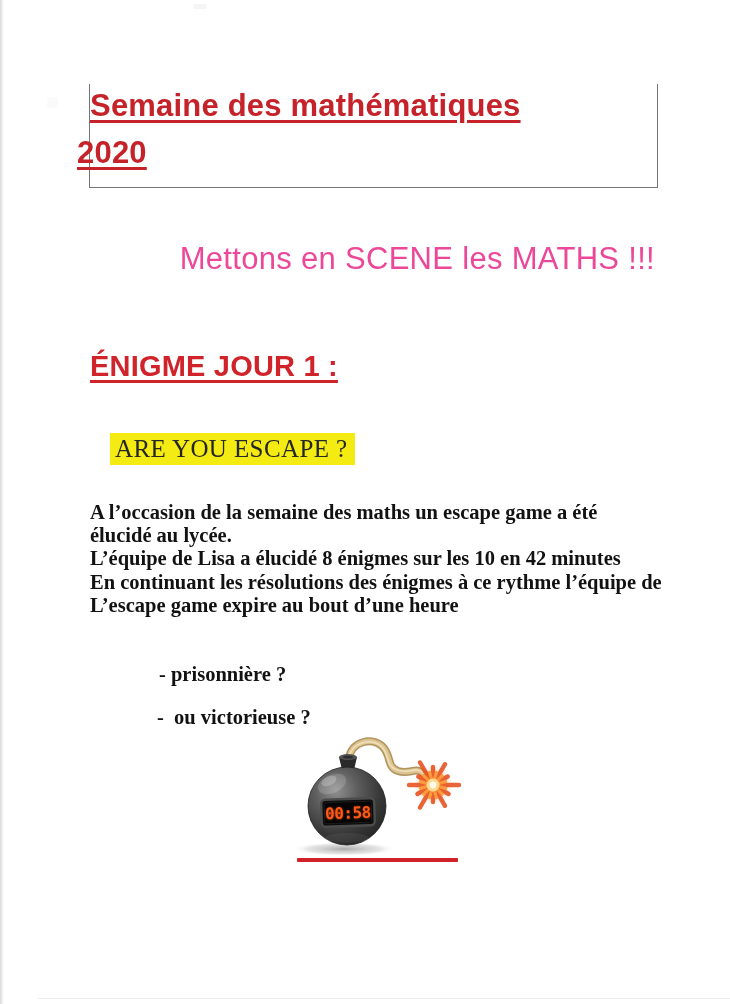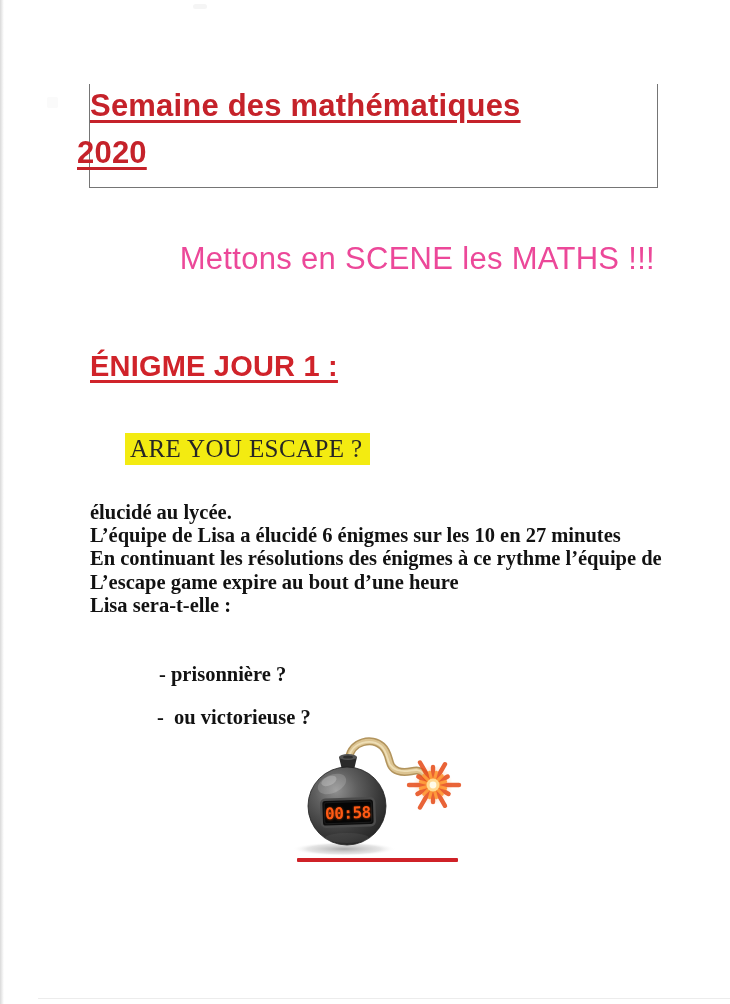--- a/index.html
+++ b/index.html
@@ -69,21 +69,21 @@
     position:absolute;left:90px;top:349px;
     font-weight:bold;font-size:29px;line-height:34px;
     color:#d0232a;
     text-decoration:underline;
     text-decoration-thickness:2.5px;
     text-underline-offset:4px;
     letter-spacing:0.2px;
   }
   
   .highlight{
-    position:absolute;left:125px;top:433px;
+    position:absolute;left:110px;top:433px;
     font-family:"Liberation Serif",serif;
     font-size:25px;line-height:29px;
     color:#262626;
     background:var(--yellow);
     padding:1px 7px 2px 5px;
     letter-spacing:0.4px;
   }
   
   .paragraph{
     position:absolute;left:90px;top:501px;width:585px;
@@ -126,25 +126,25 @@
     <div class="title-line title-year">2020</div>
   </div>
 
   <div class="subtitle">Mettons en SCENE les MATHS !!!</div>
 
   <div class="section-heading">ÉNIGME JOUR 1 :</div>
 
   <div class="highlight">ARE YOU ESCAPE ?</div>
 
   <div class="paragraph">
+    <div class="pline">A l’occasion de la semaine des maths un escape game a été</div>
     <div class="pline">élucidé au lycée.</div>
-    <div class="pline">L’équipe de Lisa a élucidé 6 énigmes sur les 10 en 27 minutes</div>
+    <div class="pline">L’équipe de Lisa a élucidé 8 énigmes sur les 10 en 42 minutes</div>
     <div class="pline">En continuant les résolutions des énigmes à ce rythme l’équipe de</div>
     <div class="pline">L’escape game expire au bout d’une heure</div>
-    <div class="pline">Lisa sera-t-elle :</div>
   </div>
 
   <div class="option option-2">-  ou victorieuse ?</div>
   <div class="option option-1">- prisonnière ?</div>
 
   <svg class="bomb" viewBox="0 0 200 125" xmlns="http://www.w3.org/2000/svg">
     <defs>
       <radialGradient id="sphereG" cx="36%" cy="30%" r="78%">
         <stop offset="0%" stop-color="#909090"></stop>
         <stop offset="35%" stop-color="#5e5e5e"></stop>

